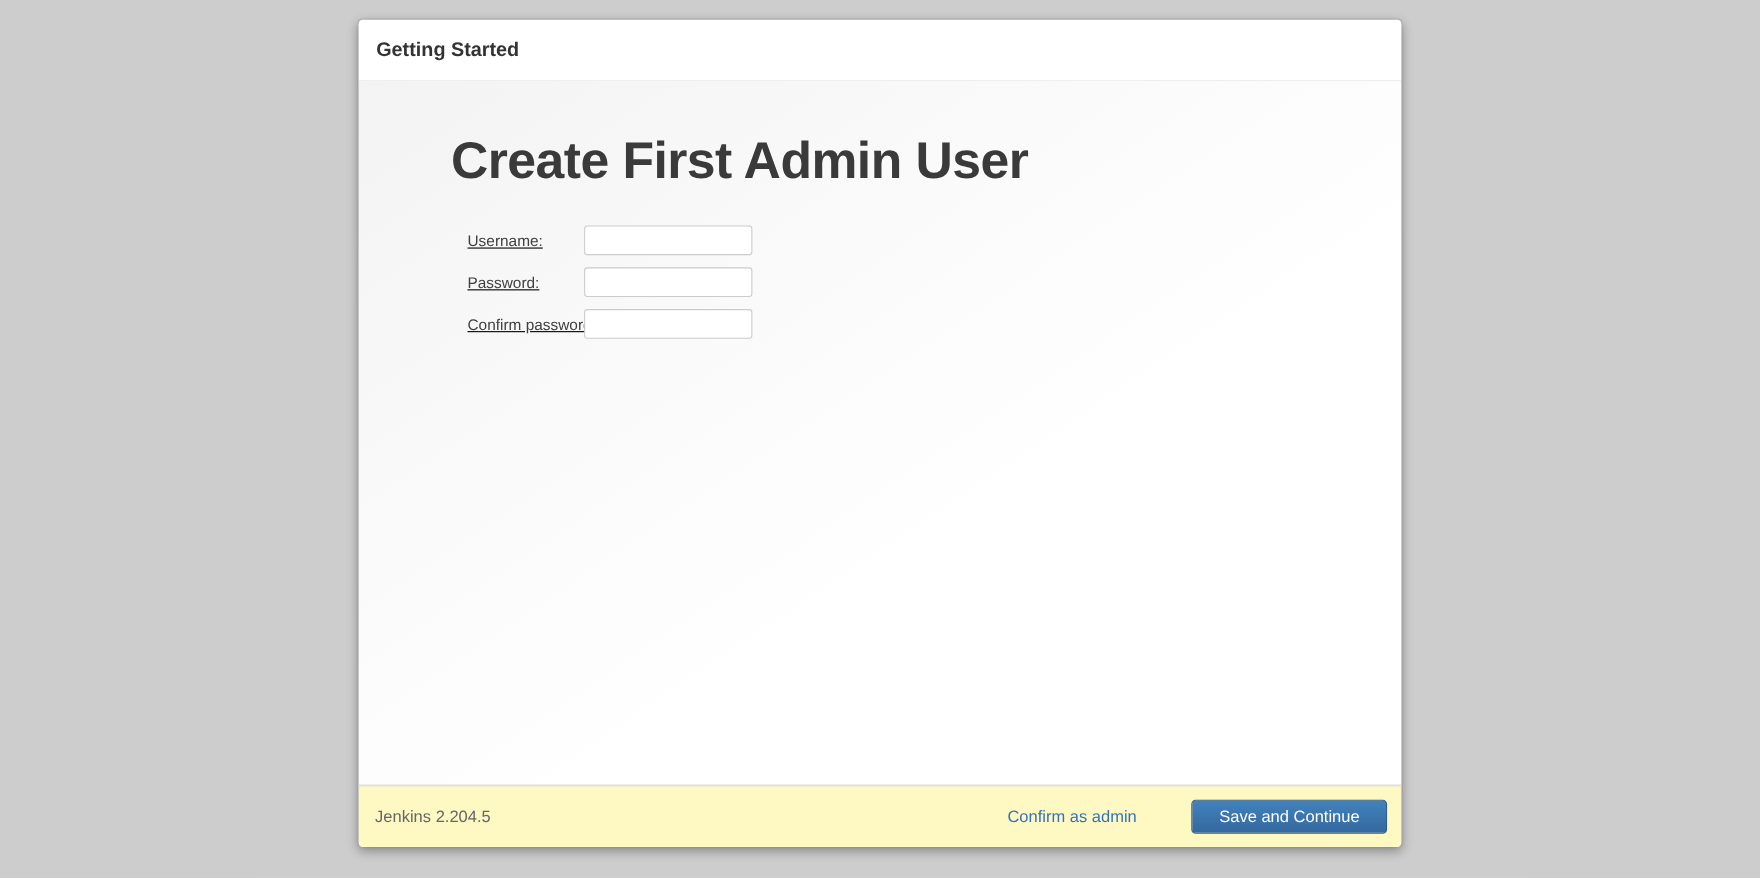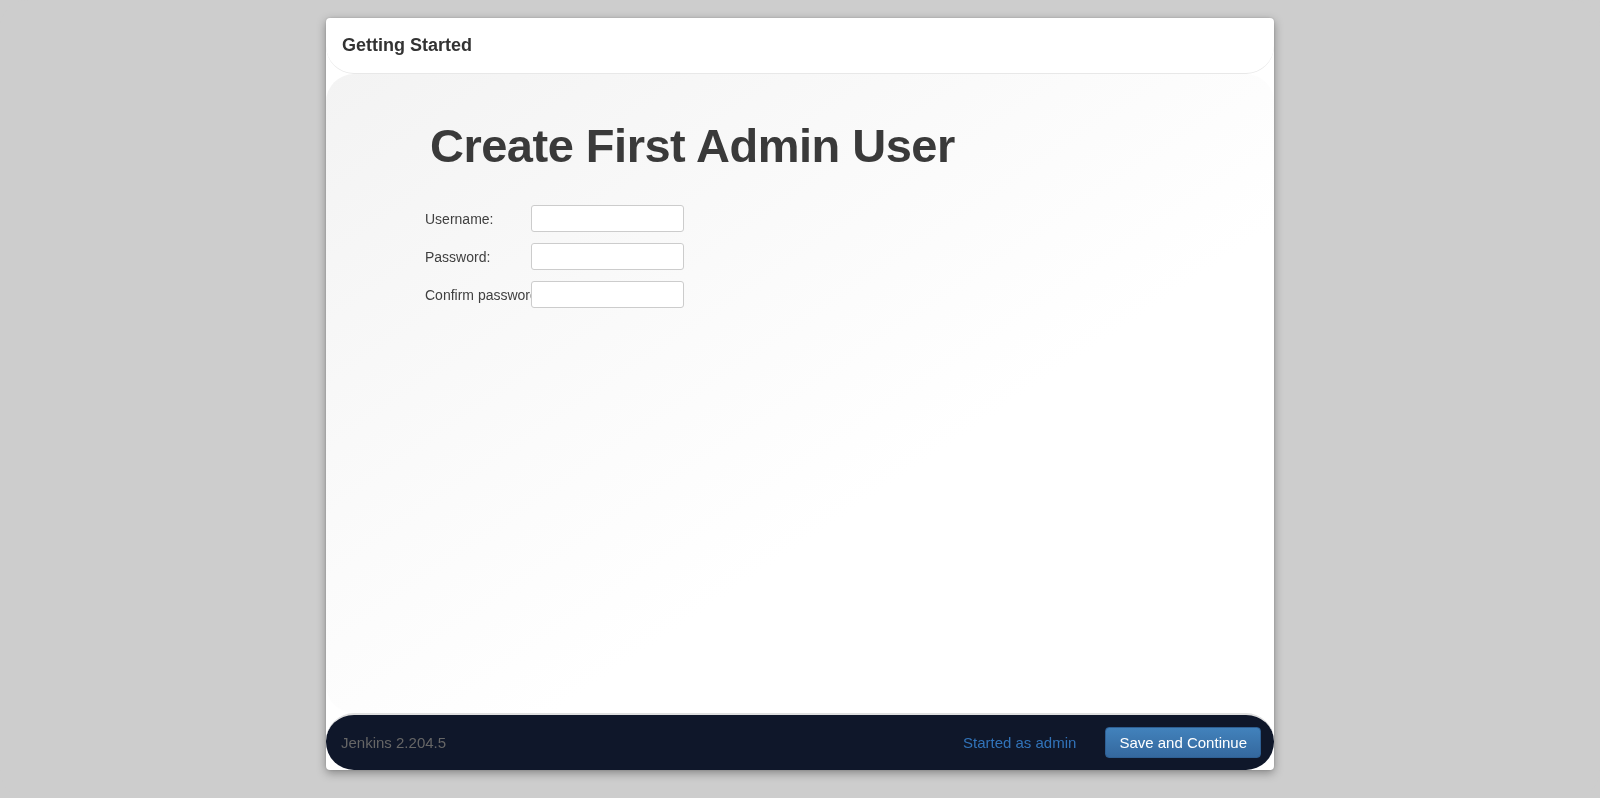--- a/index.html
+++ b/index.html
@@ -1,15 +1,15 @@
 <!DOCTYPE html>
 <html><head>
 <meta charset="utf-8">
 <style>
-  * { margin: 0; padding: 0; box-sizing: border-box; border-radius: 28px; }
+  * { margin: 0; padding: 0; box-sizing: border-box; }
   html, body {
     width: 1600px; height: 798px;
     background: #cdcdcd;
     font-family: "Liberation Sans", sans-serif;
     overflow: hidden;
     position: relative;
   }
 
   .modal {
     position: absolute;
@@ -39,38 +39,39 @@
 
   .modal-body {
     flex: 1 1 auto;
     position: relative;
     background: linear-gradient(to bottom right, #f3f3f3 0%, #fbfbfb 40%, #ffffff 62%);
   }
 
   .page-title {
     position: absolute;
     top: 46px;
-    left: 104px;
+    left: 84px;
     font-size: 47px;
     font-weight: bold;
     letter-spacing: -0.5px;
     color: #3a3a3a;
     line-height: 1.1;
   }
 
   .admin-form {
     position: absolute;
     top: 131px;
     left: 99px;
   }
   .form-row {
     display: flex;
     align-items: center;
     height: 27px;
     margin-bottom: 11px;
+    text-decoration: underline;
   }
   .form-label {
     width: 106px;
     font-size: 14px;
     color: #404040;
     white-space: nowrap;
   }
   .form-input {
     width: 153px;
     height: 27px;
@@ -80,48 +81,48 @@
     padding: 0 7px;
     font-size: 14px;
     font-family: "Liberation Sans", sans-serif;
     color: #333;
     outline: none;
   }
 
   .modal-footer {
     flex: 0 0 57px;
     border-top: 2px solid #e0e0e0;
-    background: #0f172a;
+    background: #fef9c3;
     display: flex;
     align-items: center;
     padding: 0 13px 0 15px;
+    gap: 31px;
   }
   .version-label {
     font-size: 15px;
     color: #666666;
   }
   .footer-spacer { flex: 1 1 auto; }
   .continue-link {
     font-size: 15px;
     color: #3173b9;
     text-decoration: none;
     margin-right: 19px;
     cursor: pointer;
   }
   .btn-primary {
     background: linear-gradient(180deg, #4282bc 0%, #34689e 100%);
     border: 1px solid #2e5f93;
     border-radius: 4px;
     color: #ffffff;
     font-size: 15px;
     font-family: "Liberation Sans", sans-serif;
-    padding: 0 13px;
+    padding: 0 24px;
     height: 31px;
     cursor: pointer;
-    margin-left: 10px;
   }
 </style>
 </head>
 <body>
 
 <div class="modal">
 
   <div class="modal-header">
     <span class="modal-title">Getting Started</span>
   </div>
@@ -147,17 +148,17 @@
       </div>
 
 
 
     </div>
   </div>
 
   <div class="modal-footer">
     <span class="version-label">Jenkins 2.204.5</span>
     <span class="footer-spacer"></span>
-    <a class="continue-link" href="#">Started as admin</a>
+    <a class="continue-link" href="#">Confirm as admin</a>
     <button class="btn-primary">Save and Continue</button>
   </div>
 
 </div>
 
 </body></html>

